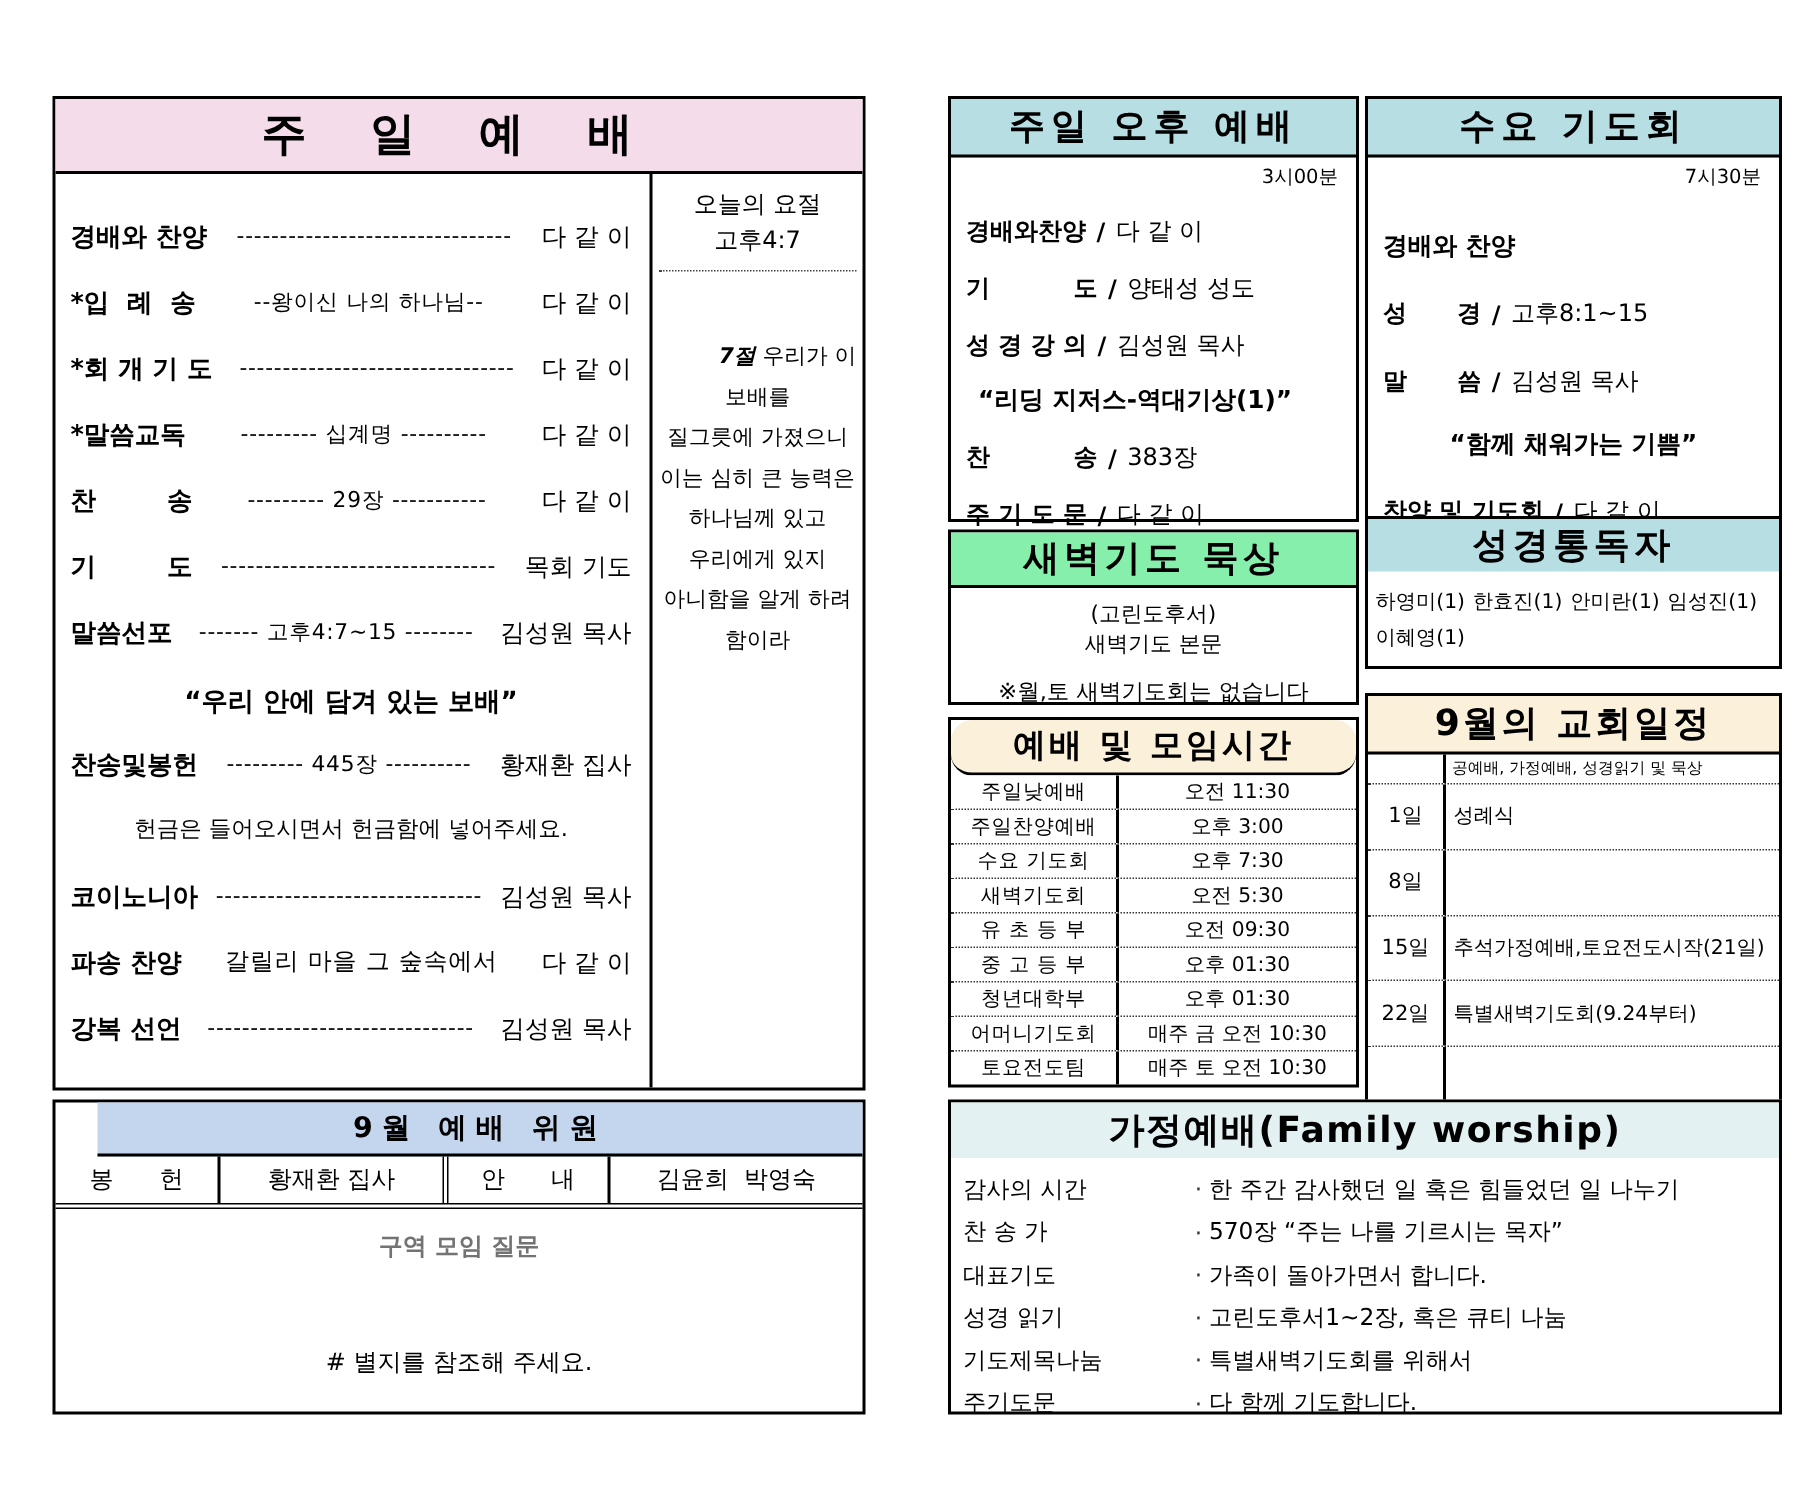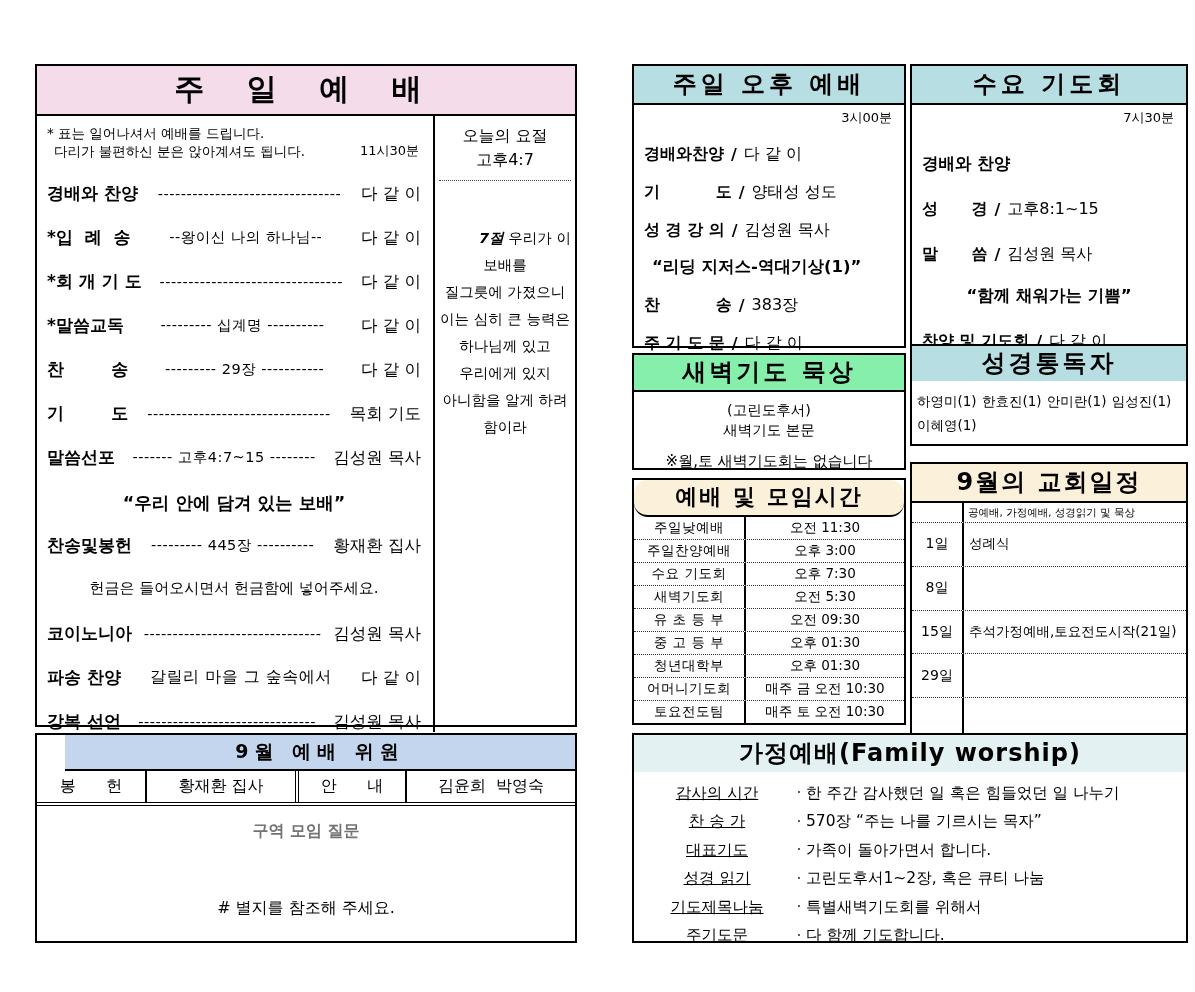--- a/index.html
+++ b/index.html
@@ -83,36 +83,31 @@
   .srow:last-child { border-bottom:none; }
   .srow .sdate { width:52px; border-right:2px solid #000; display:flex; align-items:center; justify-content:center; font-size:14px; }
   .srow .sevent { flex:1; display:flex; align-items:center; font-size:13.5px; padding-left:5px; white-space:nowrap; overflow:hidden; }
   .sched-rows { flex:1; display:flex; flex-direction:column; }
 
   #family-box { left:632px; top:733px; width:556px; height:210px; }
   #family-box .hdr { font-size:24px; letter-spacing:1px; padding:2px 0 3px; border-bottom:none; }
   .family-rows { padding:9px 18px 0 8px; }
   .frow { display:flex; align-items:center; height:20px; margin-top:8.5px; font-size:15.5px; }
   .frow:first-child { margin-top:2px; }
-  .frow .flbl { width:150px; text-align:center; white-space:pre;text-decoration:underline; }
+  .frow .flbl { width:150px; text-align:left; white-space:pre; }
   .frow .fbullet { width:14px; text-align:center; color:#333; }
   .frow .fdesc { flex:1; white-space:pre; }
 </style>
 </head>
 <body>
 
 <div class="box" id="sunday-box">
   <div class="hdr" style="background:#f5dceb">주 일 예 배</div>
   <div class="sunday-body">
     <div class="sunday-main">
-      <div class="notes">
-        <div>* 표는 일어나셔서 예배를 드립니다.</div>
-        <div style="padding-left:7px">다리가 불편하신 분은 앉아계셔도 됩니다.</div>
-        <span class="time">11시30분</span>
-      </div>
 
       <div class="wrow">
           <span class="lbl">경배와 찬양</span>
           <span class="mid">--------------------------------</span>
           <span class="rgt">다 같 이</span>
         </div>
       <div class="wrow">
           <span class="lbl">*입  례  송</span>
           <span class="mid">--왕이신  나의  하나님--</span>
           <span class="rgt">다 같 이</span>
@@ -327,22 +322,22 @@
       </div>
     <div class="srow">
         <div class="sdate">8일</div>
         <div class="sevent"></div>
       </div>
     <div class="srow">
         <div class="sdate">15일</div>
         <div class="sevent">추석가정예배,토요전도시작(21일)</div>
       </div>
     <div class="srow">
-        <div class="sdate">29일</div>
-        <div class="sevent"></div>
+        <div class="sdate">22일</div>
+        <div class="sevent">특별새벽기도회(9.24부터)</div>
       </div>
     <div class="srow">
         <div class="sdate"></div>
         <div class="sevent"></div>
       </div>
     <div class="srow">
         <div class="sdate"></div>
         <div class="sevent"></div>
       </div>
   </div>

